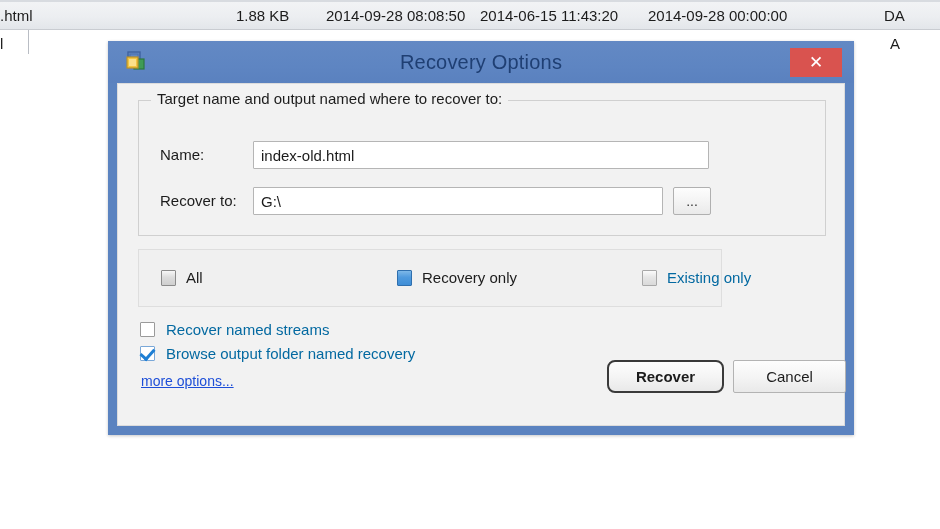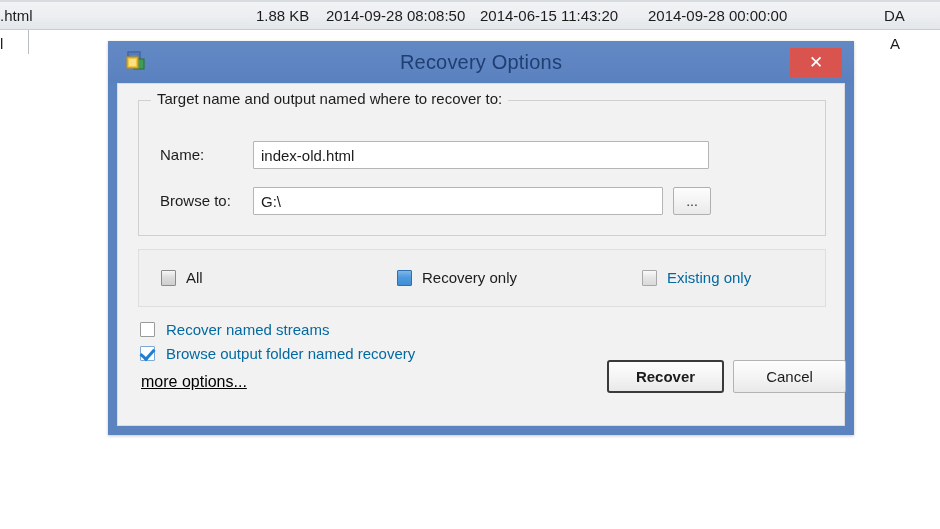--- a/index.html
+++ b/index.html
@@ -184,21 +184,21 @@
     line-height: 22px;
     padding: 0;
     font-family: "Liberation Sans", sans-serif;
   }
 
   
   #mode-panel {
     position: absolute;
     left: 20px;
     top: 165px;
-    width: 688px;
+    width: 584px;
     height: 58px;
     background: #f0f0f0;
     border: 1px solid #dedede;
     box-sizing: border-box;
   }
   .mode-item {
     position: absolute;
     top: 17px;
     height: 24px;
     cursor: pointer;
@@ -274,22 +274,22 @@
     font-size: 15px;
     line-height: 23px;
     color: #0369a1;
   }
 
   
   #more-options {
     position: absolute;
     left: 23px;
     top: 289px;
-    font-size: 16px;
-    color: #000000;
+    font-size: 14px;
+    color: #1d4ed8;
     text-decoration: underline;
     cursor: pointer;
   }
   .dlg-btn {
     position: absolute;
     top: 276px;
     height: 33px;
     box-sizing: border-box;
     background: linear-gradient(to bottom, #fdfdfd 0%, #f5f5f5 48%, #e9e9e9 100%);
     border: 1px solid #b3b3b3;
@@ -298,36 +298,36 @@
     color: #1c1c1c;
     font-family: "Liberation Sans", sans-serif;
     cursor: pointer;
     padding: 0;
   }
   #recover-button {
     left: 489px;
     width: 117px;
     font-weight: bold;
     border: 2px solid #3a3a3a;
-    border-radius: 3px;
+    border-radius: 8px;
   }
   #cancel-button {
     left: 615px;
     width: 113px;
   }
 </style>
 </head>
 <body>
 
 <div id="bg-app">
   <div class="bg-topline"></div>
 
   <div class="bg-row row1">
     <span class="bg-cell" style="left:0px;">.html</span>
-    <span class="bg-cell" style="left:236px;margin-left:20px;">1.88 KB</span>
+    <span class="bg-cell" style="left:236px;">1.88 KB</span>
     <span class="bg-cell" style="left:303px;margin-left:23px;">2014-09-28 08:08:50</span>
     <span class="bg-cell" style="left:480px;">2014-06-15 11:43:20</span>
     <span class="bg-cell" style="left:648px;">2014-09-28 00:00:00</span>
     <span class="bg-cell" style="left:884px;">DA</span>
   </div>
 
   <div class="bg-row row2">
     <span class="bg-cell" style="left:0px;">l</span>
     <span class="bg-cell" style="left:890px;">A</span>
   </div>
@@ -356,21 +356,21 @@
 
     <div class="groupbox">
       <span class="groupbox-legend">Target name and output named where to recover to:</span>
 
       <div class="field-row" style="top:40px;">
         <span class="field-label" style="left:21px; top:0;">Name:</span>
         <input class="textbox" style="left: 114px; top: 0px; width: 456px;" type="text" value="index-old.html">
       </div>
 
       <div class="field-row" style="top:86px;">
-        <span class="field-label" style="left:21px; top:0;">Browse to:</span>
+        <span class="field-label" style="left:21px; top:0;">Recover to:</span>
         <input class="textbox" style="left: 114px; top: 0px; width: 410px;" type="text" value="G:\">
         <button class="browse-btn" style="left:534px; top:0;">...</button>
       </div>
     </div>
 
     <div id="mode-panel">
       <div class="mode-item" style="left:22px;">
         <span class="mode-icon off"></span>
         <span class="mode-label">All</span>
       </div>

